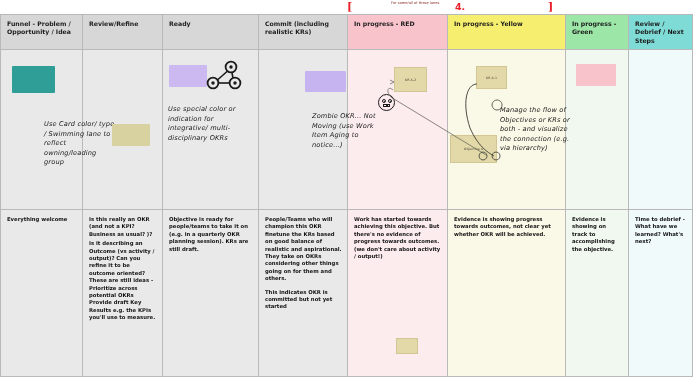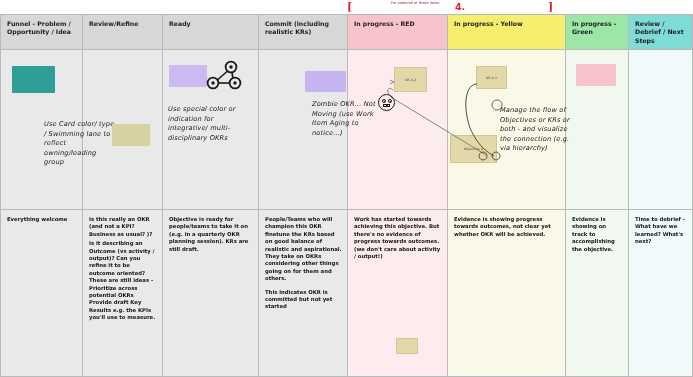--- a/index.html
+++ b/index.html
@@ -180,21 +180,21 @@
         <p>Time to debrief - What have we learned? What's next?</p>
       </div>
     </div>
 
   </div>
 
   <div class="hand" style="left:44px;top:120px;width:72px;">Use Card color/ type / Swimming lane to reflect owning/leading group</div>
 
   <div class="hand" style="left:168px;top:105px;width:78px;">Use special color or indication for integrative/ multi-disciplinary OKRs</div>
 
-  <div class="hand" style="left:312px;top:100px;width:76px;">Zombie OKR... Not Moving  (use Work Item Aging to notice...)</div>
+  <div class="hand" style="left:312px;top:112px;width:76px;">Zombie OKR... Not Moving  (use Work Item Aging to notice...)</div>
 
   <div class="hand" style="left:500px;top:106px;width:74px;">Manage the flow of Objectives or KRs or both - and visualize the connection (e.g. via hierarchy)</div>
 
   <div class="swatch" style="left:112px;top:124px;width:38px;height:22px;background:#d8d2a0;"></div>
 
   <div class="zombie" style="left:378px;top:94px;">
     <span class="eye l"></span>
     <span class="eye r"></span>
     <span class="mouth">
       <i style="left:1.6px;"></i>

